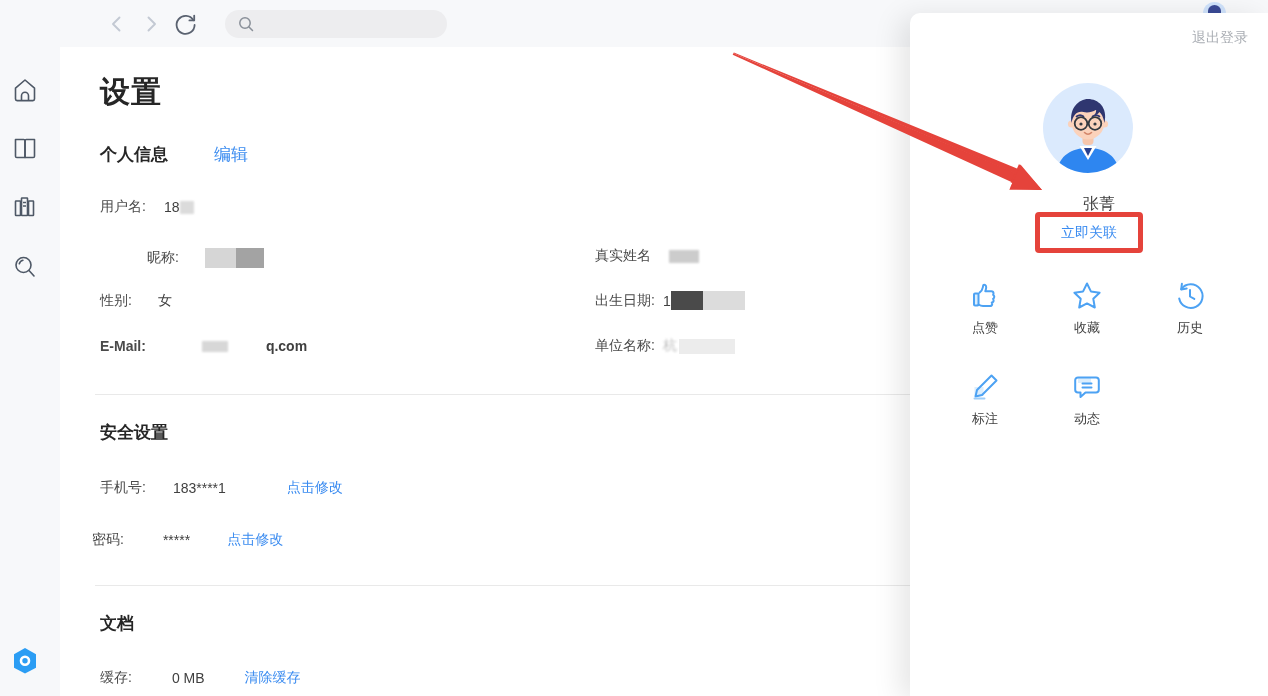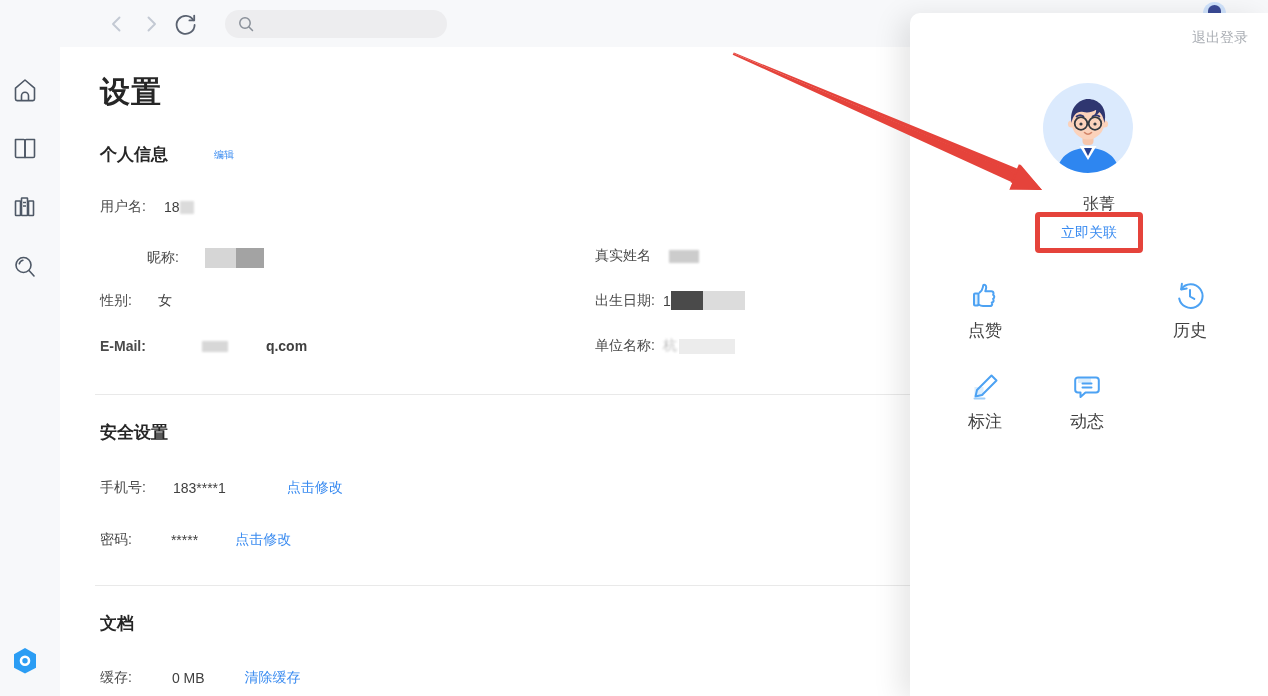--- a/index.html
+++ b/index.html
@@ -38,21 +38,21 @@
   .panel { position:absolute; left:910px; top:13px; width:358px; height:683px; background:#ffffff;
     border-radius:10px 0 0 0; box-shadow:-10px 4px 28px rgba(0,0,0,.10); z-index:10; }
   .logout { position:absolute; right:20px; top:16px; font-size:14px; color:#a9adb3; cursor:pointer; }
   .avatar { position:absolute; left:133px; top:70px; width:90px; height:90px; border-radius:50%; }
   .user-name { position:absolute; left:0; right:0; top:181px; text-align:center; font-size:16px; color:#3d3d3d;margin-left:20px; }
   .assoc-box { position:absolute; left:125px; top:199px; width:108px; height:41px; border:5px solid #e5433b;
     border-radius:4px; display:flex; align-items:center; justify-content:center; z-index:12; }
   .assoc-link { font-size:14px; color:#3a8bf0; cursor:pointer; white-space:nowrap; }
   .action-cell { position:absolute; width:80px; text-align:center; cursor:pointer; }
   .action-cell .glyph { width:34px; height:34px; margin:0 auto; }
-  .action-cell .cap { margin-top:6px; font-size:17px; color:#404040; }
+  .action-cell .cap { margin-top:6px; font-size:13px; color:#404040; }
 
   
   .anno-arrow { position:absolute; left:718px; top:38px; width:345px; height:172px; z-index:30; pointer-events:none; }
 </style>
 </head>
 <body>
 
 <div class="root">
 
   <div class="toolbar">
@@ -117,21 +117,21 @@
           <circle cx="13" cy="13.8" r="4" fill="none" stroke="#ffffff" stroke-width="2.6"></circle>
         </svg>
     </div>
   </div>
 
   <div class="content">
     <div class="page-title">设置</div>
 
     <div class="row" style="left:40px; top:96px;">
       <span class="sec-head" style="position:static">个人信息</span>
-      <span class="link" style="margin-left:46px; font-size:10px;">编辑</span>
+      <span class="link" style="margin-left:46px; font-size:17px;">编辑</span>
     </div>
 
     <div class="row" style="left:40px; top:151px;">
       <span class="lbl">用户名:</span>
       <span class="val" style="margin-left:18px;">18</span>
       <span class="redact faint" style="width:14px;height:13px;background:#9a9a9a;margin-left:1px;"></span>
     </div>
     <div class="row" style="left:40px; top:201px;padding-left:47px;">
       <span class="lbl">昵称:</span>
       <span class="redact" style="width:31px;height:20px;background:#d6d6d6;margin-left:26px;"></span>
@@ -164,21 +164,21 @@
     </div>
 
     <div class="divider" style="top:347px;"></div>
 
     <div class="sec-head" style="left:40px; top:374px;">安全设置</div>
     <div class="row" style="left:40px; top:432px;">
       <span class="lbl">手机号:</span>
       <span class="val" style="margin-left:27px;">183****1</span>
       <span class="link" style="margin-left:61px;">点击修改</span>
     </div>
-    <div class="row" style="left:40px; top:484px;">
+    <div class="row" style="left:32px; top:484px;">
       <span class="lbl">密码:</span>
       <span class="val" style="margin-left:39px;">*****</span>
       <span class="link" style="margin-left:37px;">点击修改</span>
     </div>
 
     <div class="divider" style="top:538px;"></div>
 
     <div class="sec-head" style="left:40px; top:565px;">文档</div>
     <div class="row" style="left:40px; top:622px;">
       <span class="lbl">缓存:</span>
@@ -226,20 +226,28 @@
 
     <div class="action-cell" style="left:35px; top:266px;">
       <div class="glyph">
         <svg viewBox="0 0 34 34">
             <rect x="6" y="14.5" width="4.5" height="12" rx="1" fill="#dceefd" stroke="#4da2f3" stroke-width="2"></rect>
             <path d="M10.5 25.5c1.5 1 2.6 1.5 4.5 1.5h6.8c1.4 0 2.4-1 2.4-2.1 0-.5-.2-1-.5-1.3 1-.2 1.9-1.1 1.9-2.2 0-.6-.2-1.1-.6-1.5.8-.4 1.3-1.2 1.3-2.1 0-.9-.5-1.6-1.2-2 .3-.4.4-.8.4-1.3 0-1.3-1-2.3-2.3-2.3h-5.9c.5-1.2.9-2.6.9-3.9 0-2.2-1.7-2.9-2.6-2.4-.7.4-.5 1.2-.7 2.2-.4 2.2-1.6 4.3-3.4 5.5" fill="none" stroke="#4da2f3" stroke-width="2" stroke-linejoin="round" stroke-linecap="round"></path>
           </svg>
       </div>
       <div class="cap">点赞</div>
     </div>
+    <div class="action-cell" style="left:137px; top:266px;">
+      <div class="glyph">
+        <svg viewBox="0 0 34 34">
+            <path d="M17 4.5l3.9 7.9 8.7 1.3-6.3 6.1 1.5 8.7-7.8-4.1-7.8 4.1 1.5-8.7-6.3-6.1 8.7-1.3z" fill="none" stroke="#4da2f3" stroke-width="2" stroke-linejoin="round"></path>
+          </svg>
+      </div>
+      <div class="cap">收藏</div>
+    </div>
     <div class="action-cell" style="left:240px; top:266px;">
       <div class="glyph">
         <svg viewBox="0 0 34 34" fill="none" stroke="#4da2f3" stroke-width="2" stroke-linecap="round" stroke-linejoin="round">
             <path d="M8.3 10.1A11.8 11.8 0 1 1 6.2 19.5"></path>
             <path d="M8.9 4.8l-.7 5.6 5.5-.9"></path>
             <path d="M17 11v6.5l4.3 2.4"></path>
           </svg>
       </div>
       <div class="cap">历史</div>
     </div>

